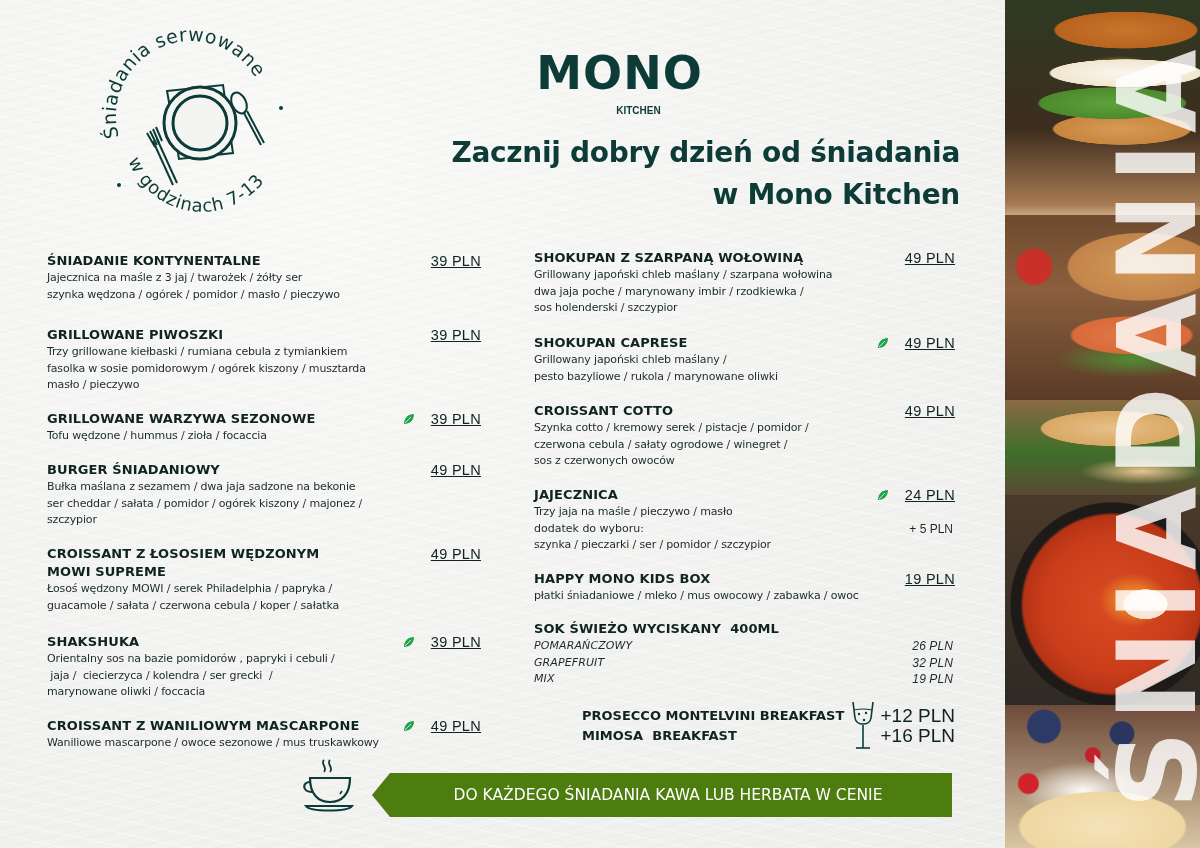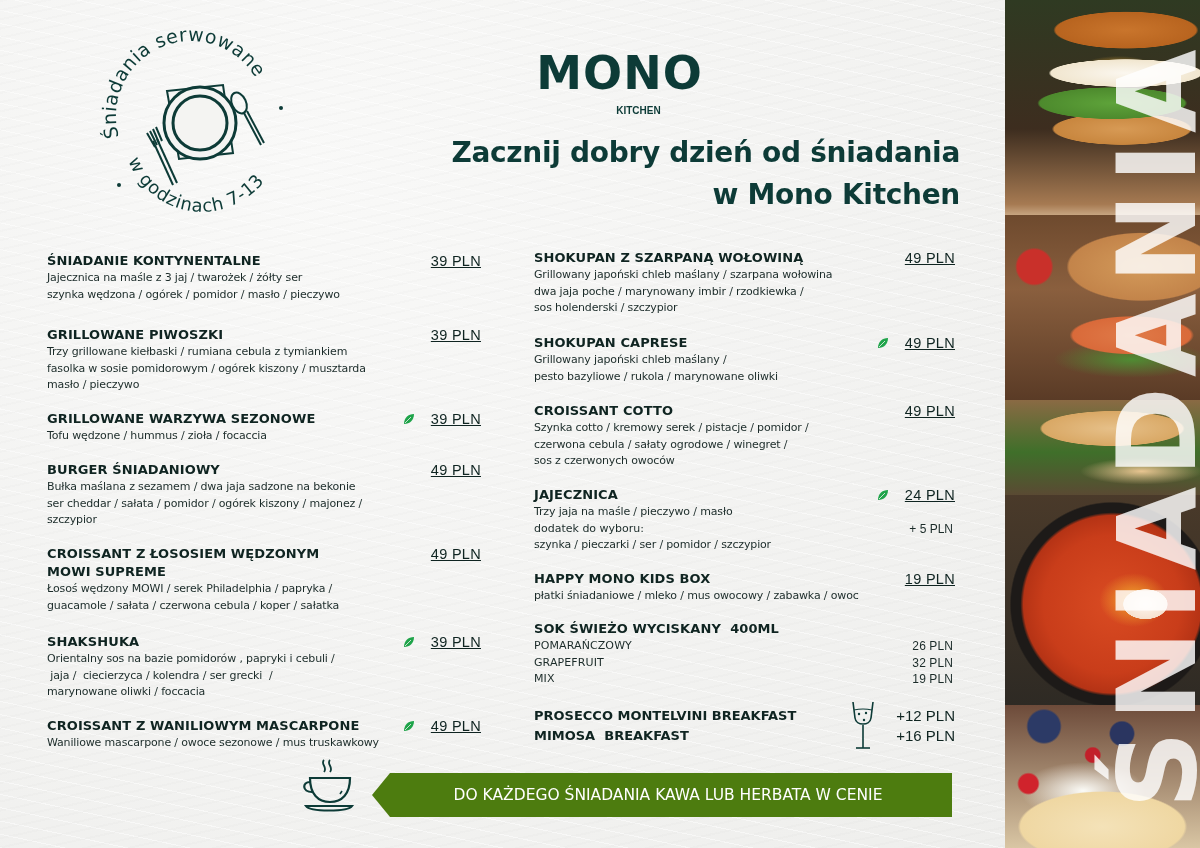--- a/index.html
+++ b/index.html
@@ -54,26 +54,26 @@
     color: #0f2421; letter-spacing: 0.3px; text-decoration: underline;
   }
   .leaf { position: absolute; top: 3px; width: 12px; height: 12px; }
   .item-desc {
     font-family: "DejaVu Sans", sans-serif; font-size: 11px; line-height: 16.5px;
     color: #1b2b29; letter-spacing: -0.15px;
   }
   .sub-row { position: relative; font-family: "DejaVu Sans", sans-serif; font-size: 11px; line-height: 16.5px; color: #1b2b29; }
   .sub-price { position: absolute; right: 2px; top: 0; font-family: "Liberation Sans", sans-serif; font-size: 12px; }
 
-  .juice-row { position: relative; font-family: "DejaVu Sans", sans-serif; font-size: 11px; line-height: 16.5px; color: #1b2b29; letter-spacing: 0.1px; }
+  .juice-row { position: relative; font-family: "DejaVu Sans", sans-serif; font-size: 11px; line-height: 16.5px; color: #1b2b29; letter-spacing: 0.1px; font-style: italic; }
   .juice-price { position: absolute; right: 2px; top: 0; font-family: "Liberation Sans", sans-serif; font-size: 12px; }
 
   .prosecco { position: relative; height: 50px; }
-  .prosecco .pl { font-family: "DejaVu Sans", sans-serif; font-weight: bold; font-size: 13px; line-height: 20px; color: #0f2421; }
-  .prosecco .pr { position: absolute; right: 0; top: 0; text-align: right; font-family: "Liberation Sans", sans-serif; font-size: 15px; line-height: 20px; color: #0f2421; }
+  .prosecco .pl { font-family: "DejaVu Sans", sans-serif; font-weight: bold; font-size: 13px; line-height: 20px; color: #0f2421; margin-left: 48px; }
+  .prosecco .pr { position: absolute; right: 0; top: 0; text-align: right; font-family: "Liberation Sans", sans-serif; font-size: 19px; line-height: 20px; color: #0f2421; }
   .glass { position: absolute; left: 314px; top: -6px; width: 30px; height: 52px; }
 
   
   .cup { position: absolute; left: 300px; top: 758px; width: 58px; height: 58px; }
   .banner {
     position: absolute; left: 372px; top: 773px; width: 580px; height: 44px;
     background: #4d7c0f;
     clip-path: polygon(18px 0, 100% 0, 100% 100%, 18px 100%, 0 50%);
     color: #ffffff; display: flex; align-items: center; justify-content: center;
     font-family: "DejaVu Sans", sans-serif; font-size: 15.5px; letter-spacing: 0;

